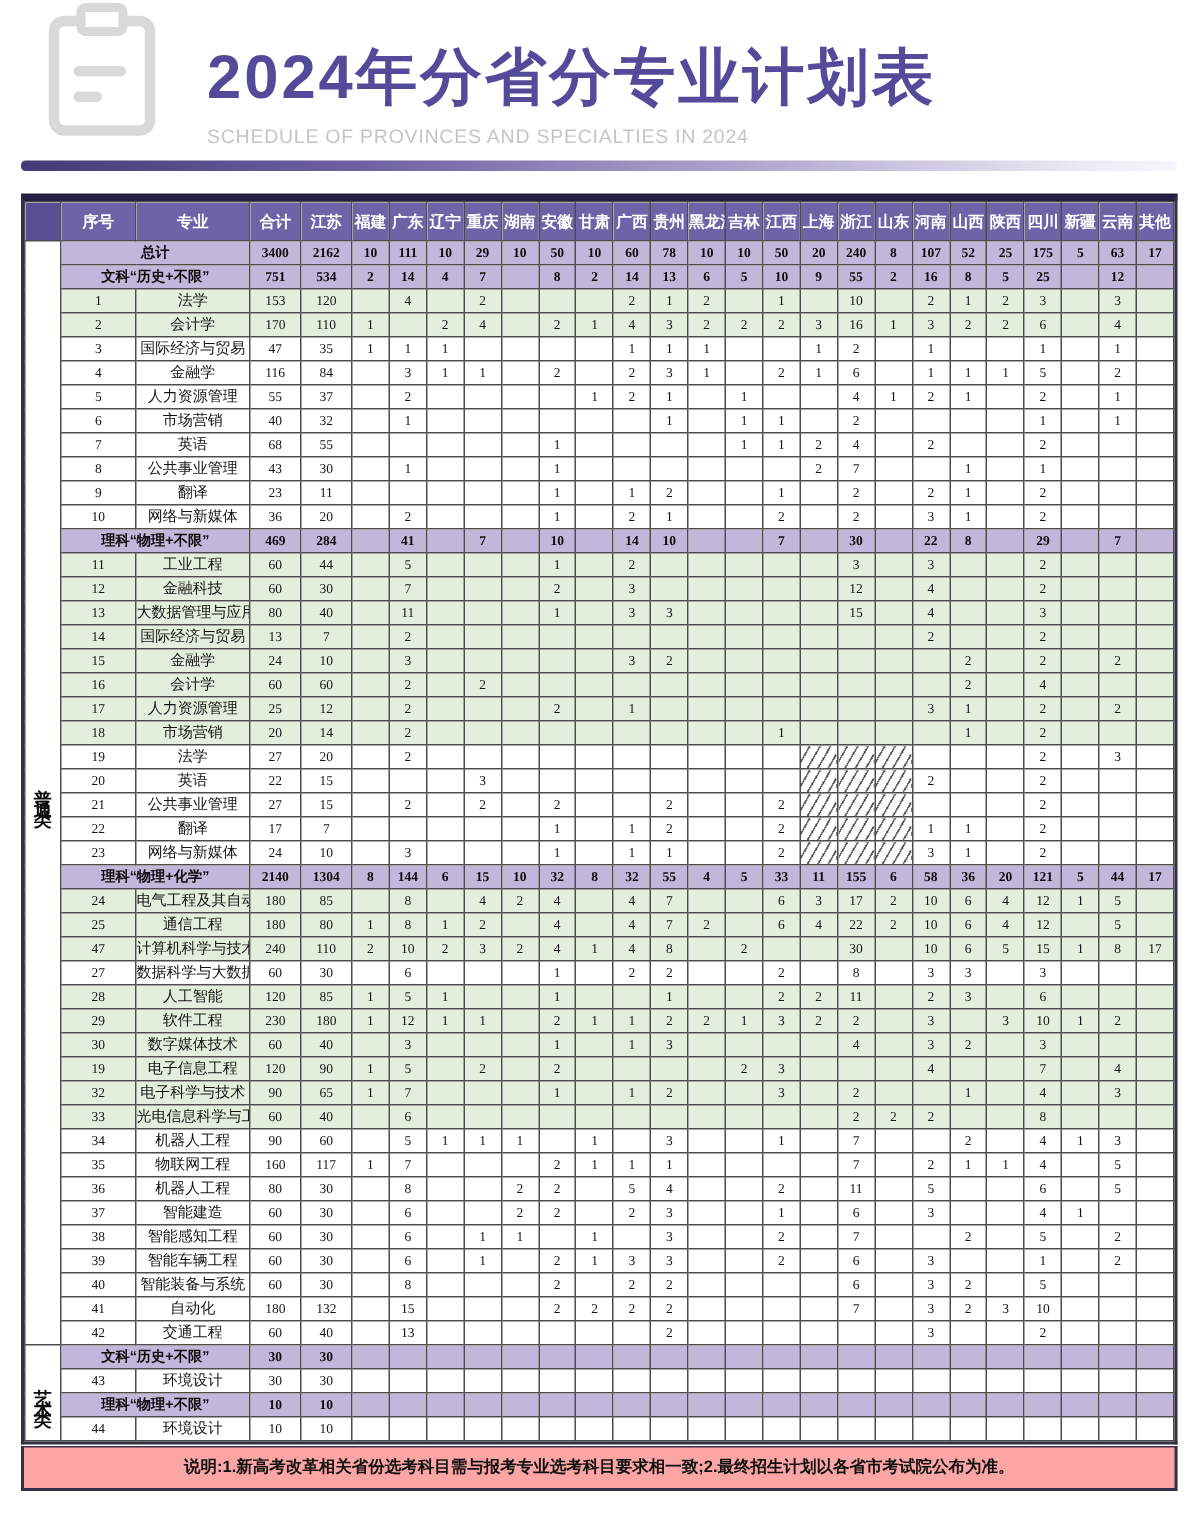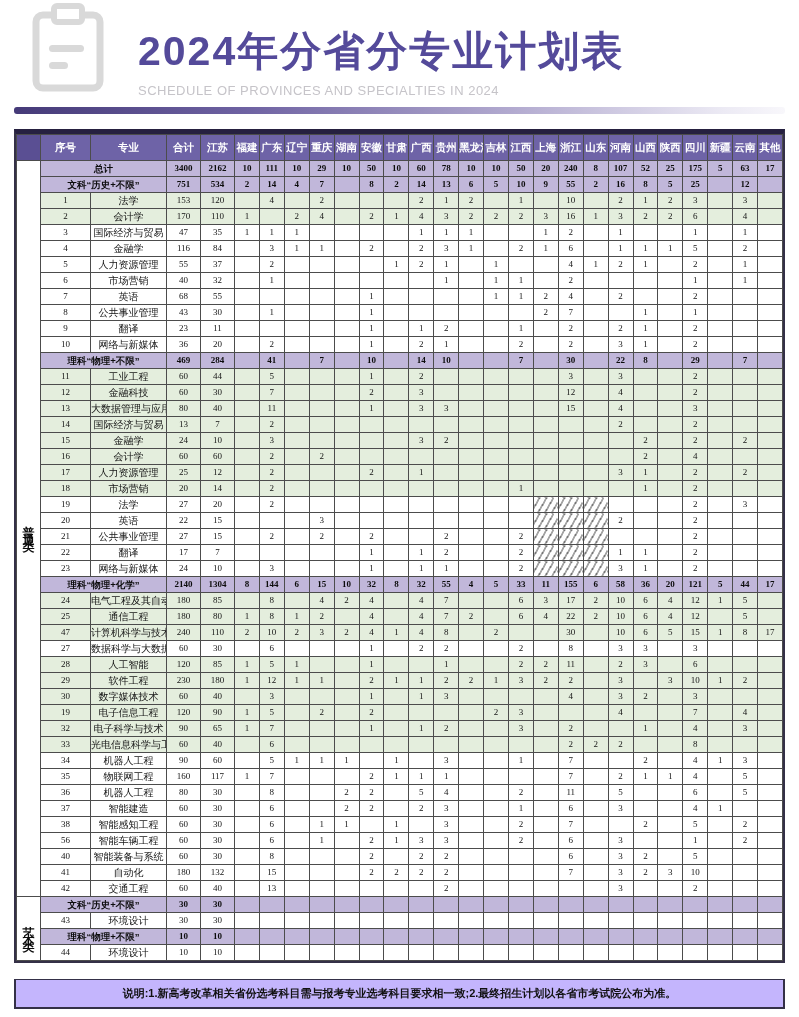--- a/index.html
+++ b/index.html
@@ -25,22 +25,22 @@
   td.zh{font-family:"Liberation Sans",sans-serif;font-size:10px;}
   tr.green td{background:#e4eedd;}
   tr.row-total td,tr.row-section td{background:#c1b7da;font-weight:bold;color:#0c0c0c;}
   tr.row-total td.zh,tr.row-section td.zh{font-size:9.5px;margin-top:24px;}
   td.sidebar-cell{background:#ffffff !important;font-family:"Liberation Sans",sans-serif;
                   font-weight:bold;font-size:12px;color:#222;}
   .vtext{writing-mode:vertical-lr;letter-spacing:7px;display:inline-block;line-height:1;}
   td.hatch{background-image:repeating-linear-gradient(120deg,rgba(0,0,0,0) 0 5px,#4a4a4a 5px 6px);}
   tr.green td.hatch{background-color:#e4eedd;}
   
-  .footer-note{margin:16px 14px;border:2px solid #343047;border-top:1px solid #343047;
-               background:#c4b5fd;height:27px;line-height:27px;text-align:center;
+  .footer-note{margin:1px 14px;border:2px solid #343047;border-top:1px solid #343047;
+               background:#fca5a5;height:27px;line-height:27px;text-align:center;
                font-size:11px;font-weight:bold;color:#111;}
 </style>
 </head>
 <body>
 
 <div class="page">
 
   <div class="hdr">
     <span class="clip-icon">
       <svg width="76" height="92" viewBox="0 0 76 92">
@@ -1266,21 +1266,21 @@
             <td></td>
             <td></td>
             <td>2</td>
             <td></td>
             <td>5</td>
             <td></td>
             <td>2</td>
             <td></td>
           </tr>
           <tr>
-            <td>56</td>
+            <td>39</td>
             <td class="zh">智能车辆工程</td>
             <td>60</td>
             <td>30</td>
             <td></td>
             <td>6</td>
             <td></td>
             <td>1</td>
             <td></td>
             <td>2</td>
             <td>1</td>

